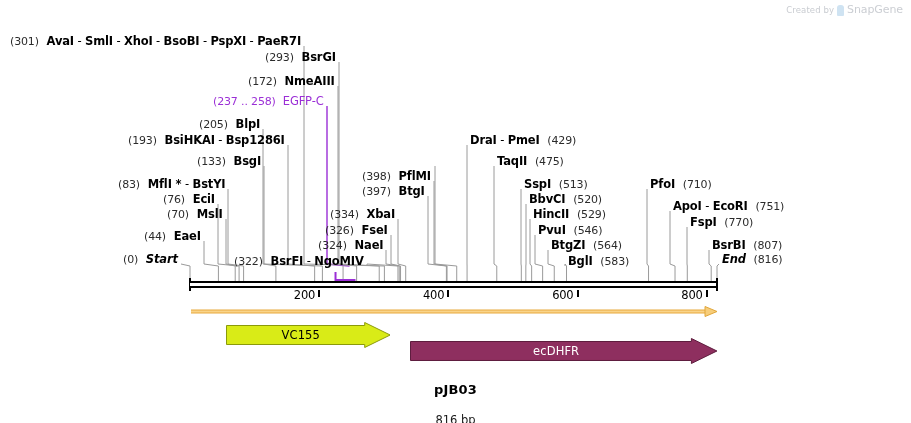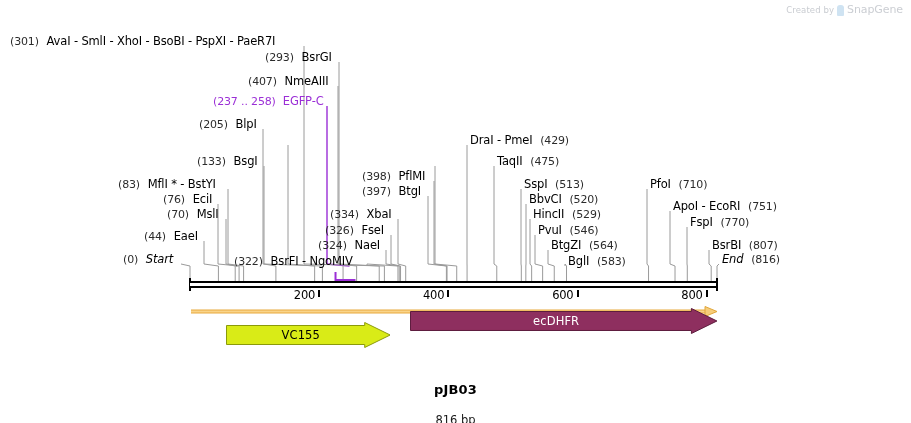--- a/index.html
+++ b/index.html
@@ -61,21 +61,21 @@
     line-height: 13px;
     font-weight: 700;
     letter-spacing: -0.15px;
   }
   .site-label .pos {
     font-weight: 400;
     color: #2b2b2b;
     font-size: 11px;
   }
   .site-label .nm {
-    font-weight: 400;
+    font-weight: 700;
     color: #000000;
   }
   .site-label .sep {
     font-weight: 400;
     color: #000;
   }
   .site-label.terminus .nm {
     font-style: italic;
   }
   .site-label.feature {
@@ -271,23 +271,24 @@
     <line x1="675.0208333333333" y1="266" x2="675.0208333333333" y2="281" stroke="#9a9a9a" stroke-width="1"></line>
     <line x1="687.2916666666666" y1="266" x2="687.2916666666666" y2="281" stroke="#9a9a9a" stroke-width="1"></line>
     <line x1="711.1875" y1="266" x2="711.1875" y2="281" stroke="#9a9a9a" stroke-width="1"></line>
     <line x1="717" y1="266" x2="717" y2="281" stroke="#9a9a9a" stroke-width="1"></line>
     <polyline points="335.5208333333333,272 335.5208333333333,280 355.5208333333333,280" fill="none" stroke="#9b2fd6" stroke-width="2"></polyline>
   </svg>
 
 <div id="label-layer">
     <div class="site-label" style="left: 10px; top: 35px;"><span class="pos">(301)</span>&nbsp;&nbsp;<span><span class="nm">AvaI</span><span class="sep"> - </span><span class="nm">SmlI</span><span class="sep"> - </span><span class="nm">XhoI</span><span class="sep"> - </span><span class="nm">BsoBI</span><span class="sep"> - </span><span class="nm">PspXI</span><span class="sep"> - </span><span class="nm">PaeR7I</span></span></div>
     <div class="site-label" style="left: 265px; top: 51px;"><span class="pos">(293)</span>&nbsp;&nbsp;<span><span class="nm">BsrGI</span></span></div>
-    <div class="site-label" style="left: 248px; top: 75px;"><span class="pos">(407)</span>&nbsp;&nbsp;<span><span class="nm">NmeAIII</span></span></div>
+    <div class="site-label" style="left: 248px; top: 75px;"><span class="pos">(172)</span>&nbsp;&nbsp;<span><span class="nm">NmeAIII</span></span></div>
     <div class="site-label feature" style="left: 213px; top: 95px;"><span class="pos">(237 .. 258)</span>&nbsp;&nbsp;<span><span class="nm">EGFP-C</span></span></div>
     <div class="site-label" style="left: 199px; top: 118px;"><span class="pos">(205)</span>&nbsp;&nbsp;<span><span class="nm">BlpI</span></span></div>
+    <div class="site-label" style="left: 128px; top: 134px;"><span class="pos">(193)</span>&nbsp;&nbsp;<span><span class="nm">BsiHKAI</span><span class="sep"> - </span><span class="nm">Bsp1286I</span></span></div>
     <div class="site-label" style="left: 197px; top: 155px;"><span class="pos">(133)</span>&nbsp;&nbsp;<span><span class="nm">BsgI</span></span></div>
     <div class="site-label" style="left: 470px; top: 134px;"><span><span class="nm">DraI</span><span class="sep"> - </span><span class="nm">PmeI</span></span>&nbsp;&nbsp;<span class="pos">(429)</span></div>
     <div class="site-label" style="left: 497px; top: 155px;"><span><span class="nm">TaqII</span></span>&nbsp;&nbsp;<span class="pos">(475)</span></div>
     <div class="site-label" style="left: 118px; top: 178px;"><span class="pos">(83)</span>&nbsp;&nbsp;<span><span class="nm">MflI *</span><span class="sep"> - </span><span class="nm">BstYI</span></span></div>
     <div class="site-label" style="left: 362px; top: 170px;"><span class="pos">(398)</span>&nbsp;&nbsp;<span><span class="nm">PflMI</span></span></div>
     <div class="site-label" style="left: 362px; top: 185px;"><span class="pos">(397)</span>&nbsp;&nbsp;<span><span class="nm">BtgI</span></span></div>
     <div class="site-label" style="left: 524px; top: 178px;"><span><span class="nm">SspI</span></span>&nbsp;&nbsp;<span class="pos">(513)</span></div>
     <div class="site-label" style="left: 650px; top: 178px;"><span><span class="nm">PfoI</span></span>&nbsp;&nbsp;<span class="pos">(710)</span></div>
     <div class="site-label" style="left: 163px; top: 193px;"><span class="pos">(76)</span>&nbsp;&nbsp;<span><span class="nm">EciI</span></span></div>
     <div class="site-label" style="left: 529px; top: 193px;"><span><span class="nm">BbvCI</span></span>&nbsp;&nbsp;<span class="pos">(520)</span></div>
@@ -328,21 +329,21 @@
   <polygon points="515,0.5 527,5.5 515,10.5" fill="#f7cd7a" stroke="#e0a63a" stroke-width="1"></polygon>
 </svg>
 
 <div id="feature-layer">
     <div class="feat-arrow" style="left: 225.521px; top: 322px; width: 164.688px;">
       <svg width="164.6875" height="26" viewBox="0 0 164.6875 26">
         <polygon points="0.5,3.5 138.6875,3.5 138.6875,0.5 164.1875,13 138.6875,25.5 138.6875,22.5 0.5,22.5" fill="#d9eb17" stroke="#8b9a0a" stroke-width="1"></polygon>
       </svg>
       <span class="feat-label dark" style="margin-right: 14.3px;">VC155</span>
     </div>
-    <div class="feat-arrow" style="left: 409.583px; top: 308px; width: 307.417px; text-align: center;">
+    <div class="feat-arrow" style="left: 409.583px; top: 338px; width: 307.417px; text-align: center;">
       <svg width="307.41666666666663" height="26" viewBox="0 0 307.41666666666663 26">
         <polygon points="0.5,3.5 281.41666666666663,3.5 281.41666666666663,0.5 306.91666666666663,13 281.41666666666663,25.5 281.41666666666663,22.5 0.5,22.5" fill="#8e2f5f" stroke="#5d1c3d" stroke-width="1"></polygon>
       </svg>
       <span class="feat-label light" style="margin-right: 14.3px;">ecDHFR</span>
     </div>
   </div>
 
 <div id="plasmid-title">pJB03</div>
 <div id="plasmid-size">816 bp</div>
 

